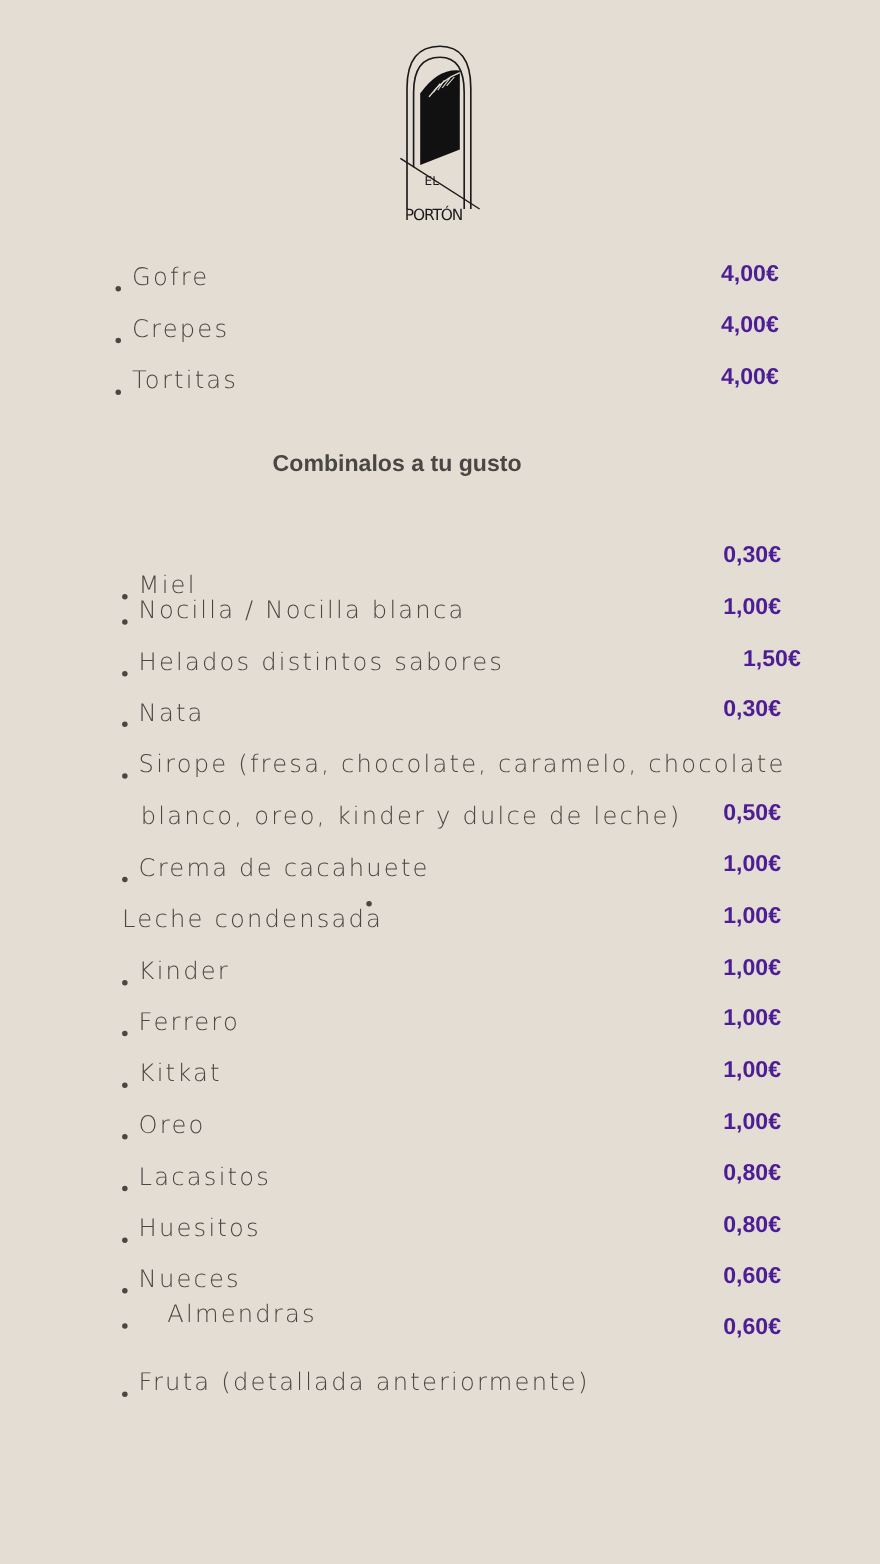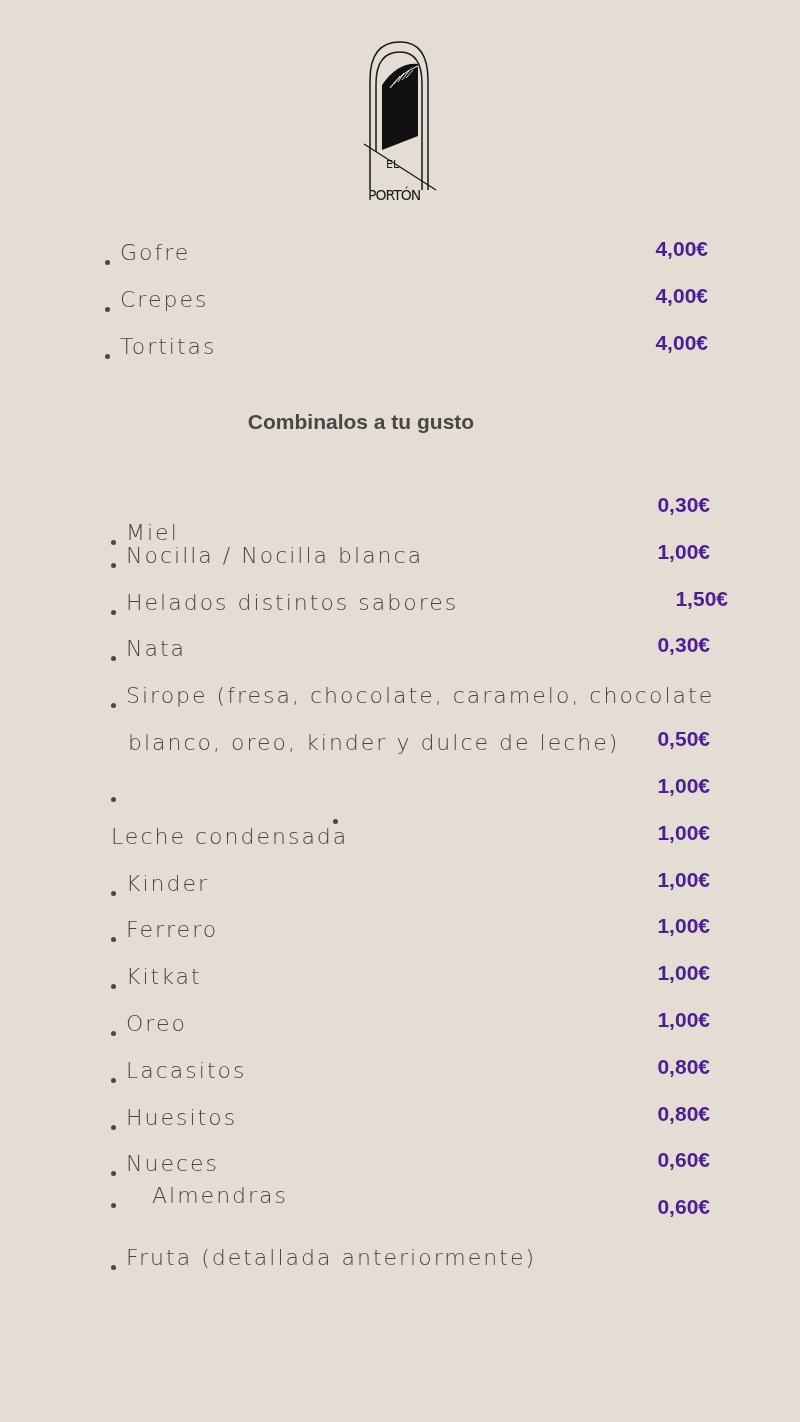--- a/index.html
+++ b/index.html
@@ -90,20 +90,21 @@
     <div class="row" style="left: 111px; top: 678.2px;">
       <span class="bullet"></span>
       <span>Sirope (fresa, chocolate, caramelo, chocolate</span>
     </div>
     <div class="row" style="left: 128px; top: 725.2px;">
       <span>blanco, oreo, kinder y dulce de leche)</span>
     </div>
     <div class="price" style="right: 90px; top: 727.2px;">0,50€</div>
     <div class="row" style="left: 111px; top: 772px;">
       <span class="bullet"></span>
+      <span>Crema de cacahuete</span>
     </div>
     <div class="price" style="right: 90px; top: 774px;">1,00€</div>
     <div class="row" style="left: 111px; top: 818.8px; flex-direction: column;">
       <span class="bullet"></span>
       <span>Leche condensada</span>
     </div>
     <div class="price" style="right: 90px; top: 820.8px;">1,00€</div>
     <div class="row" style="left: 111px; top: 865.6px;">
       <span class="bullet"></span>
       <span>Kinder</span>

